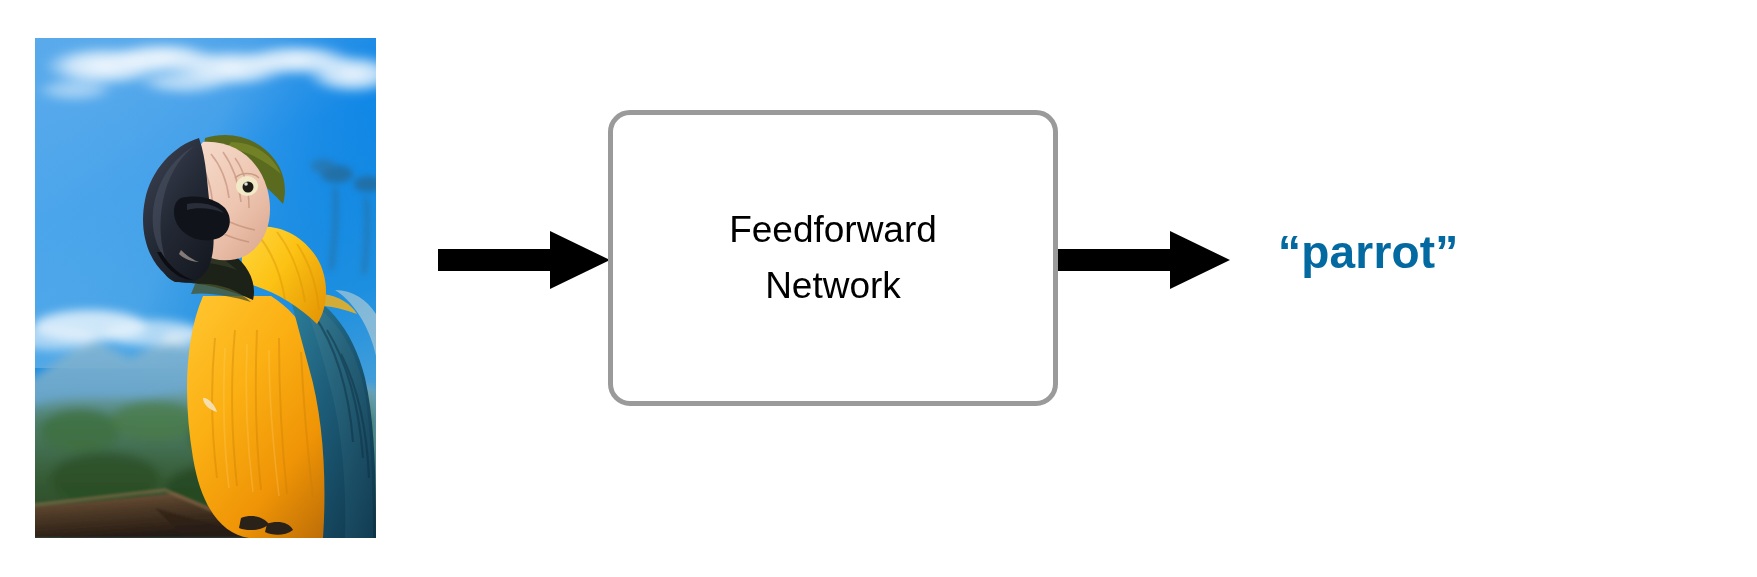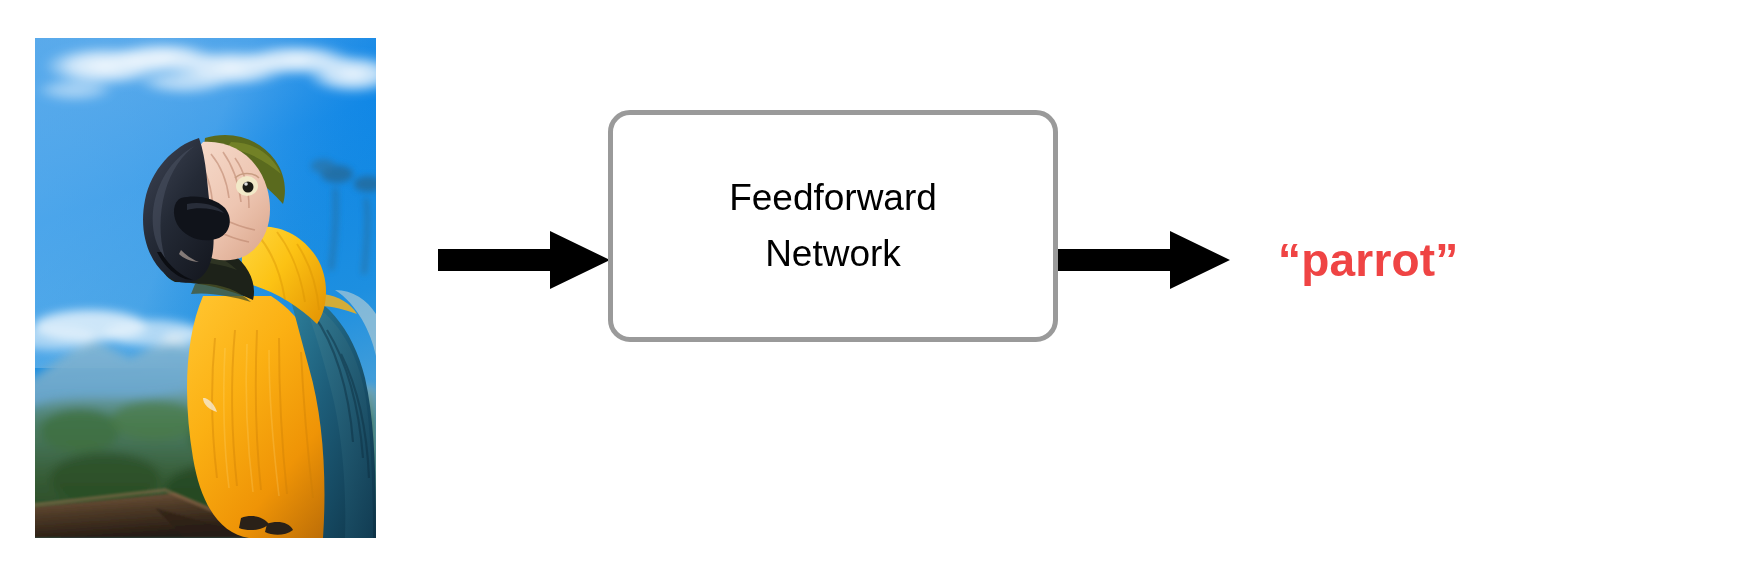--- a/index.html
+++ b/index.html
@@ -41,21 +41,21 @@
 
   #arrow-input  { left: 438px;  top: 228px; width: 172px; }
   #arrow-output { left: 1058px; top: 228px; width: 172px; }
 
   
   #model-box {
     position: absolute;
     left: 608px;
     top: 110px;
     width: 450px;
-    height: 232px;
+    height: 296px;
     box-sizing: border-box;
     border: 5px solid #9a9a9a;
     border-radius: 22px;
     background: #ffffff;
     display: flex;
     flex-direction: column;
     align-items: center;
     justify-content: center;
   }
   .model-line {
@@ -66,24 +66,23 @@
     white-space: nowrap;
   }
 
   
   #output-label {
     position: absolute;
     left: 1278px;
     top: 225px;
     font-size: 46px;
     font-weight: bold;
-    color: #ef4444;
+    color: #0369a1;
     white-space: nowrap;
     letter-spacing: 0.2px;
-    margin-top: 8px;
   }
 </style>
 </head>
 <body>
 
 <div id="canvas">
 
   <div id="input-photo">
     <svg viewBox="0 0 341 500" preserveAspectRatio="xMidYMid slice" aria-hidden="true">
       <defs>

